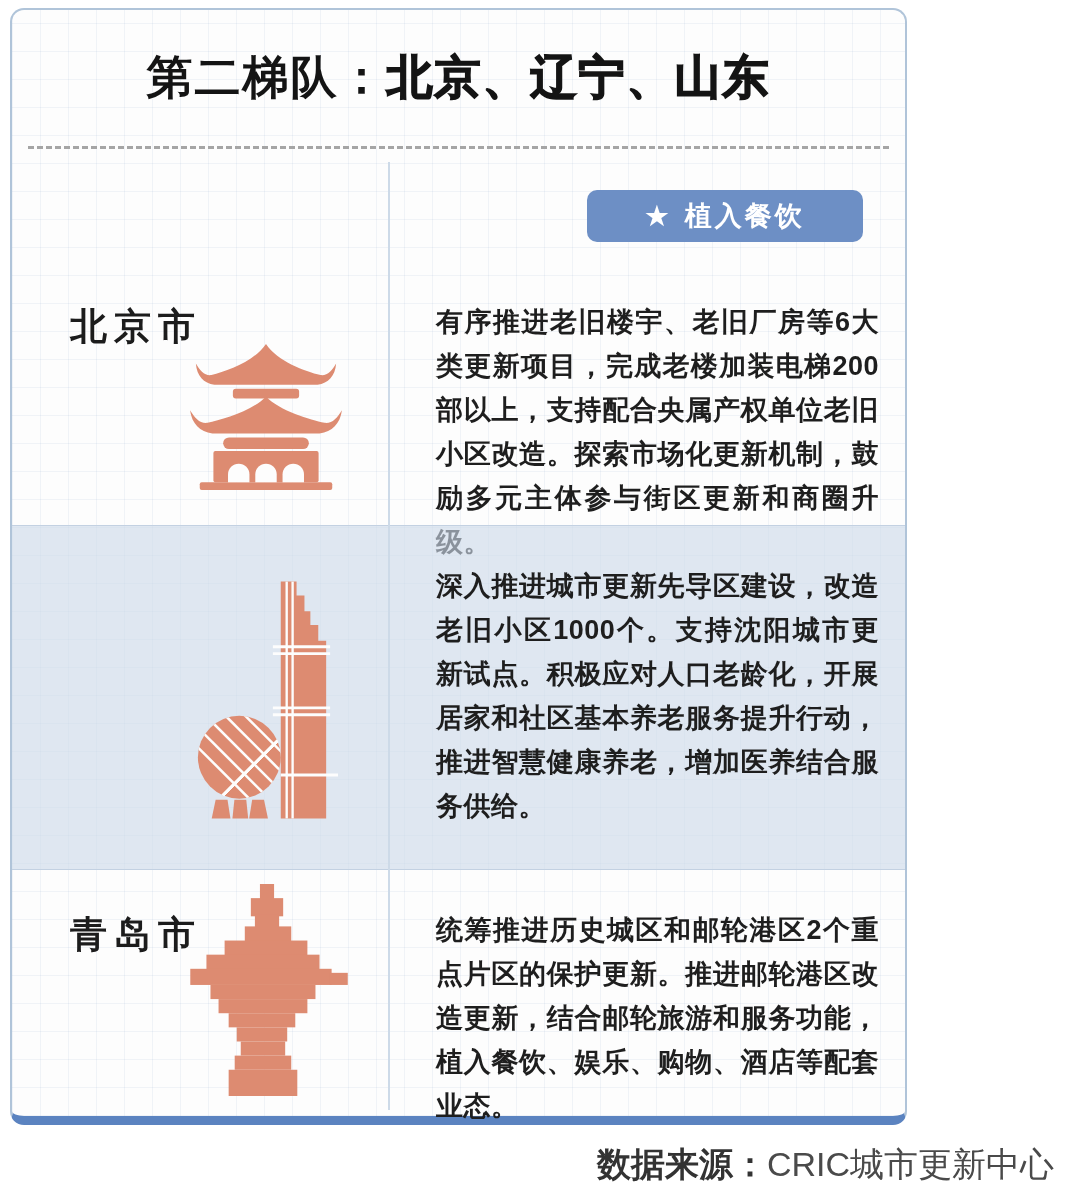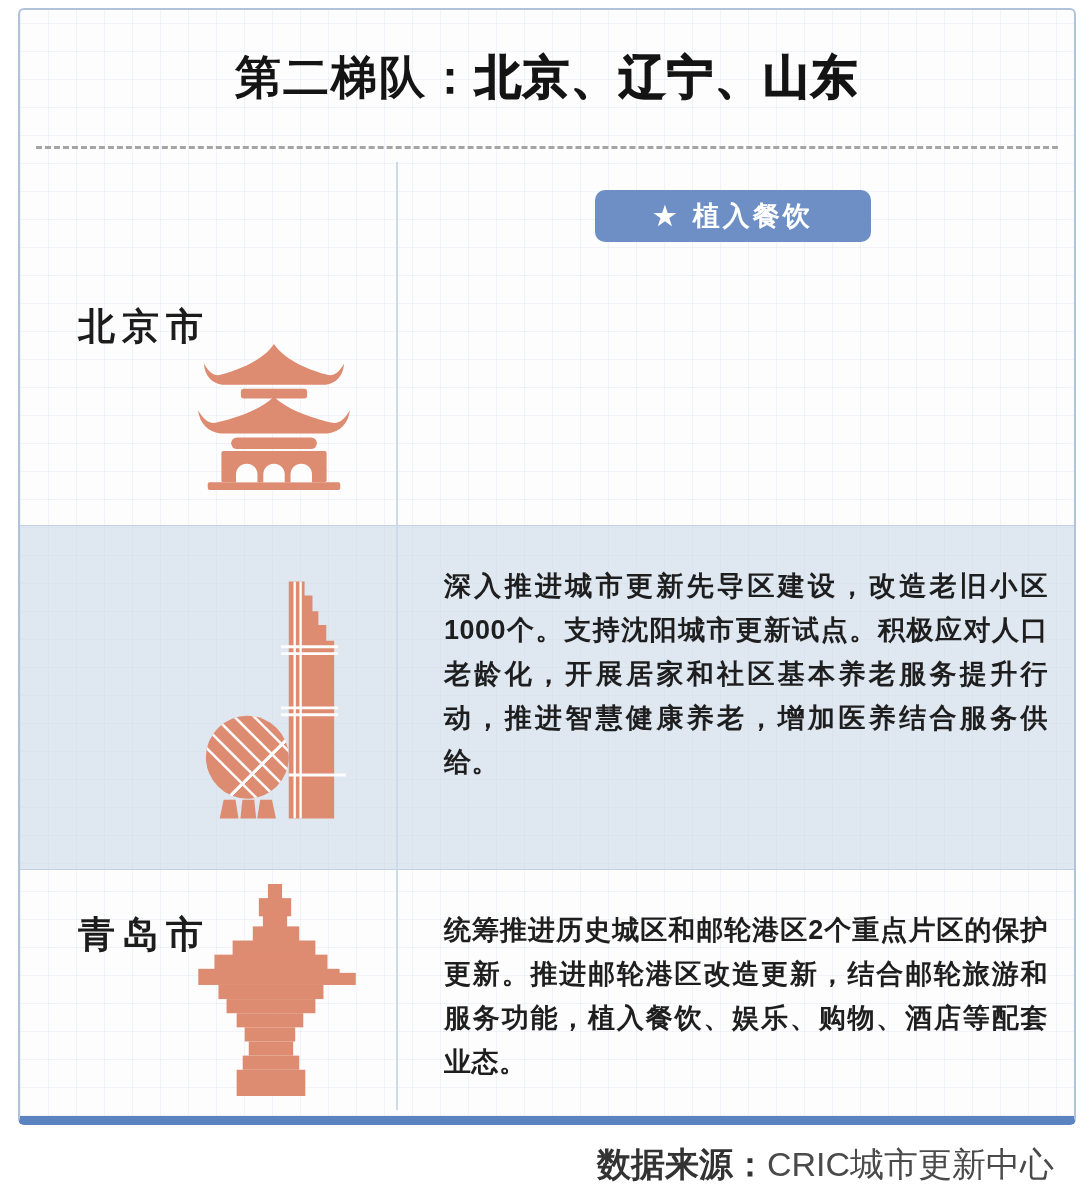--- a/index.html
+++ b/index.html
@@ -2,29 +2,28 @@
 <html><head>
 <meta charset="utf-8">
 <style>
   * { margin:0; padding:0; box-sizing:border-box; }
   html,body { width:1080px; height:1189px; background:#ffffff;
     font-family:"Liberation Sans", sans-serif; overflow:hidden; }
   .stage { position:relative; width:1080px; height:1189px; background:#fff; }
 
   
   .card {
-    position:absolute; left:10px; top:8px; width:1058px; height:1117px;
+    position:absolute; left:10px; top:8px; width:897px; height:1117px;
     background:#fdfdfd;
     background-image:
       repeating-linear-gradient(0deg,  rgba(125,155,195,0.10) 0 1px, transparent 1px 28px),
       repeating-linear-gradient(90deg, rgba(125,155,195,0.10) 0 1px, transparent 1px 28px);
     border:2px solid #b0c4d9;
     border-bottom:9px solid #5b83c0;
-    border-radius:6px;
-    margin-left:8px;
+    border-radius:14px;
   }
 
   
   .title-row { position:absolute; top:0; left:0; right:0; height:135px;
     display:flex; align-items:center; justify-content:center; }
   .title { font-size:46px; color:#141414; letter-spacing:2px; white-space:nowrap; }
   .title .prefix { font-weight:bold; }
   .title .hl { font-weight:bold; -webkit-text-stroke:1.4px #141414; }
 
   .dashed { position:absolute; top:136px; left:16px; right:16px; height:0;
@@ -107,20 +106,23 @@
               <rect x="36" y="100" width="88" height="12" rx="6"></rect>
               <rect x="26" y="114" width="108" height="32" rx="2"></rect>
               <rect x="12" y="146" width="136" height="8" rx="2"></rect>
             </g>
             <g fill="#fdfdfd">
               <path d="M41 146 L41 138 A11 11 0 0 1 63 138 L63 146 Z"></path>
               <path d="M69 146 L69 138 A11 11 0 0 1 91 138 L91 146 Z"></path>
               <path d="M97 146 L97 138 A11 11 0 0 1 119 138 L119 146 Z"></path>
             </g>
           </svg>
+        </div>
+        <div class="cell-right">
+          <p class="summary">有序推进老旧楼宇、老旧厂房等6大类更新项目，完成老楼加装电梯200部以上，支持配合央属产权单位老旧小区改造。探索市场化更新机制，鼓励多元主体参与街区更新和商圈升级。</p>
         </div>
       </div>
 
       <div class="row r2">
         <div class="cell-left">
           <svg class="icon liaoning" viewBox="0 0 150 240">
             <defs>
               <clipPath id="sphereClip">
                   <circle cx="50" cy="178" r="42"></circle>
                 </clipPath>

